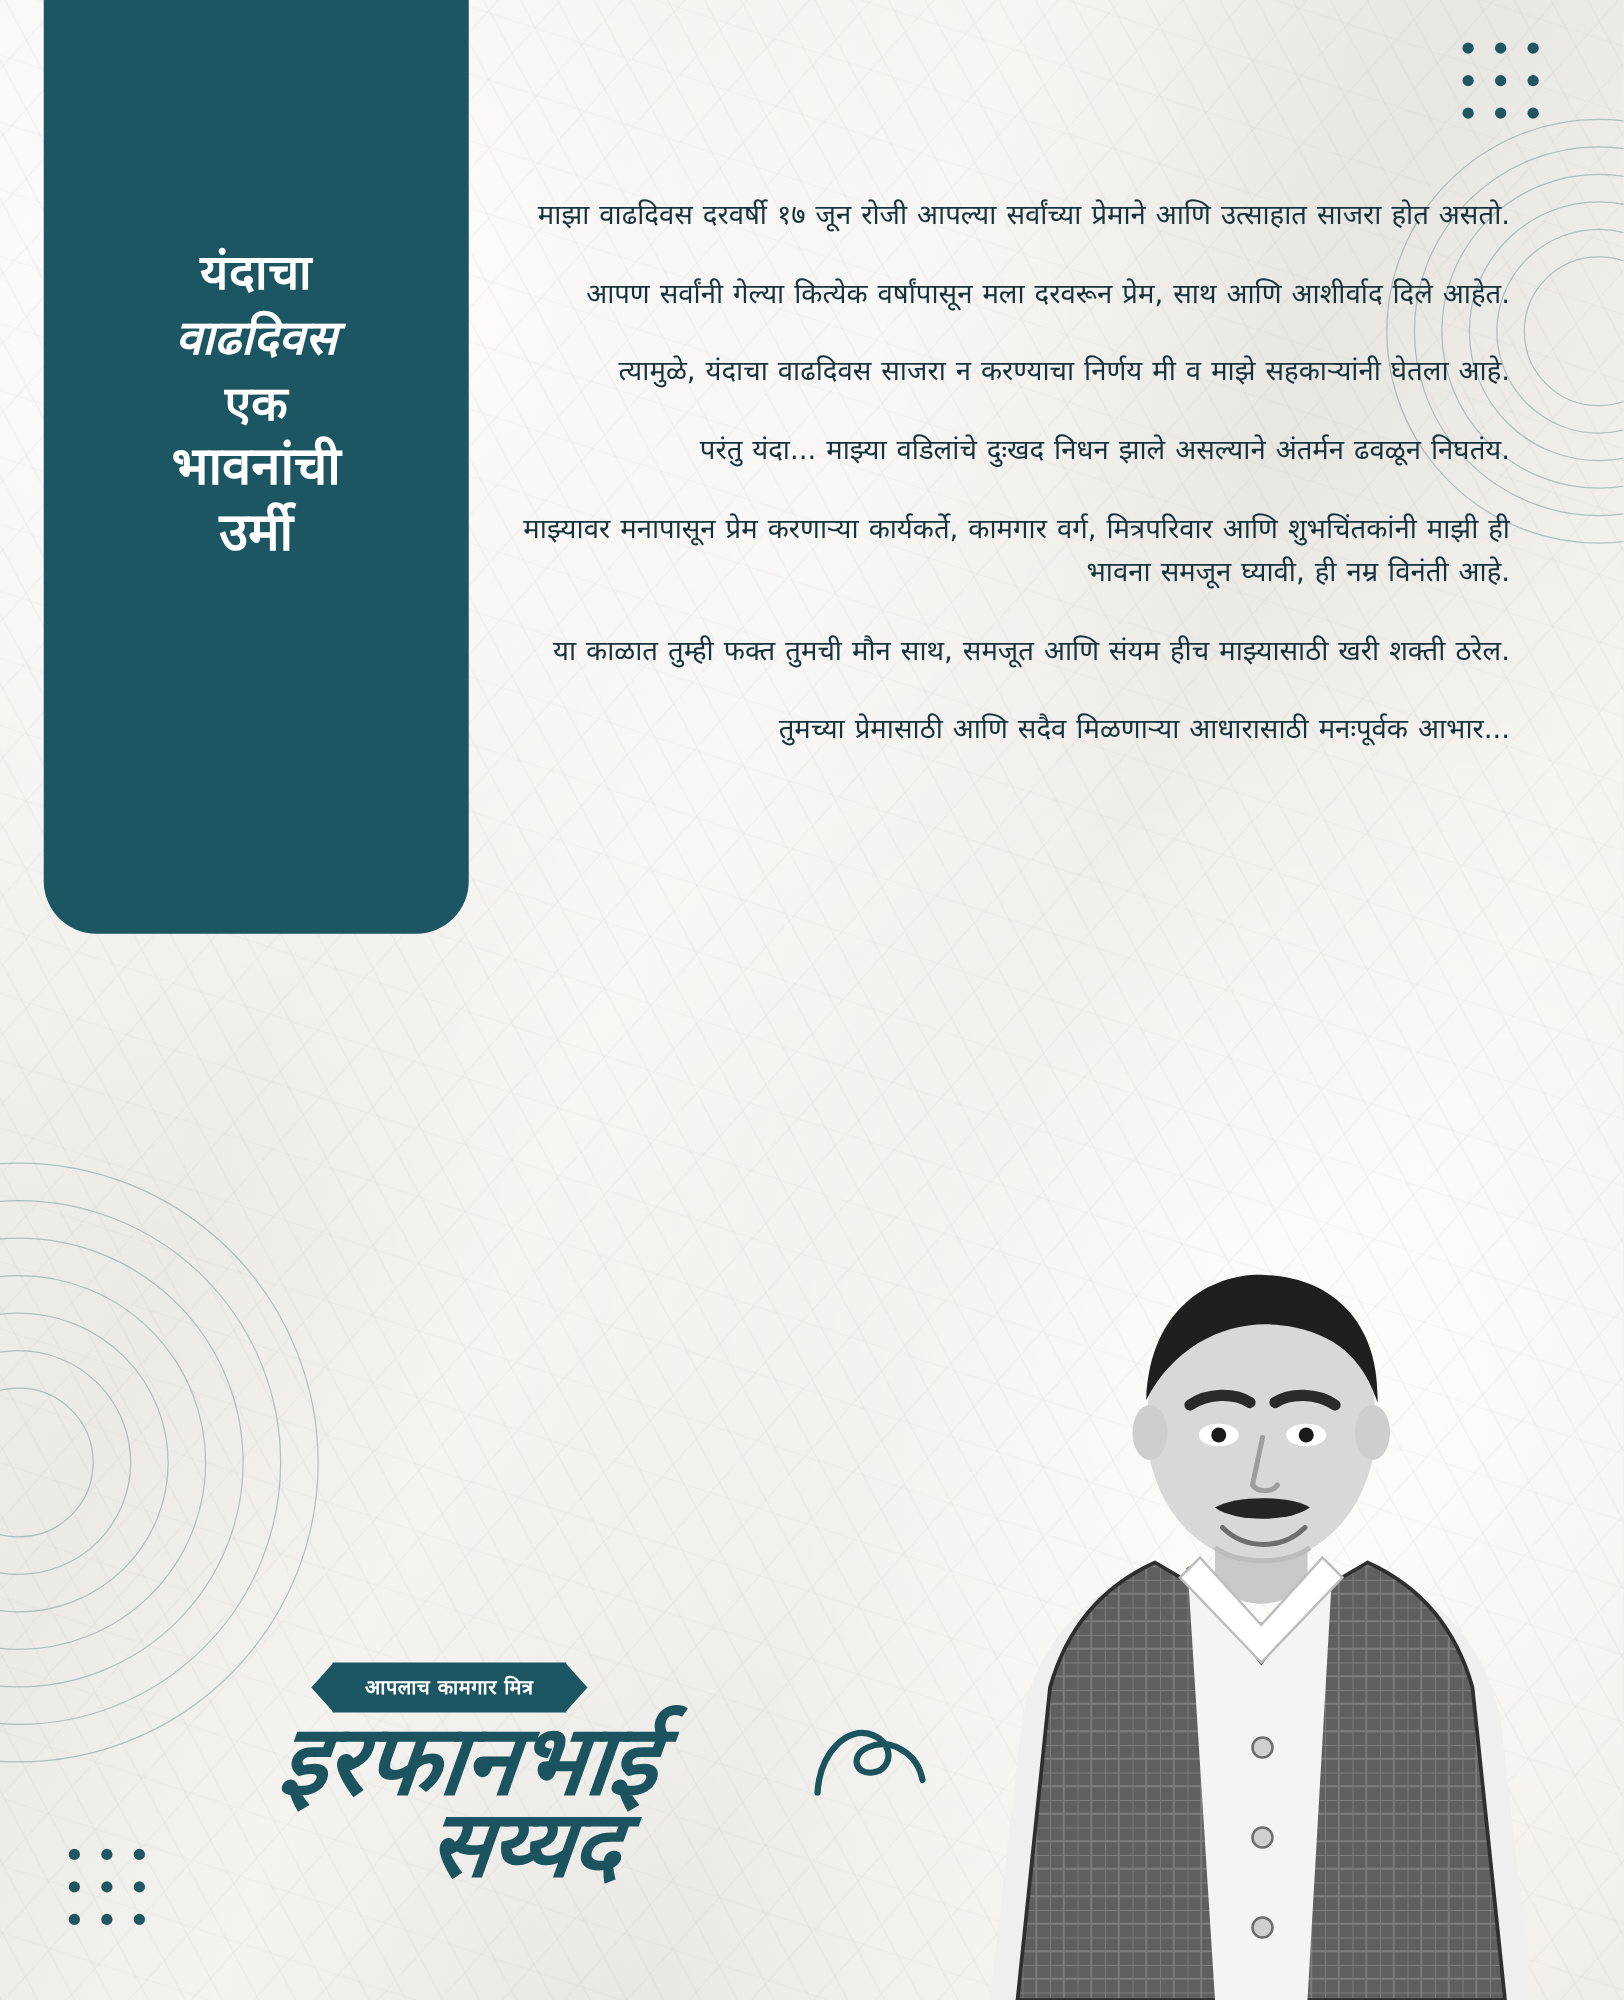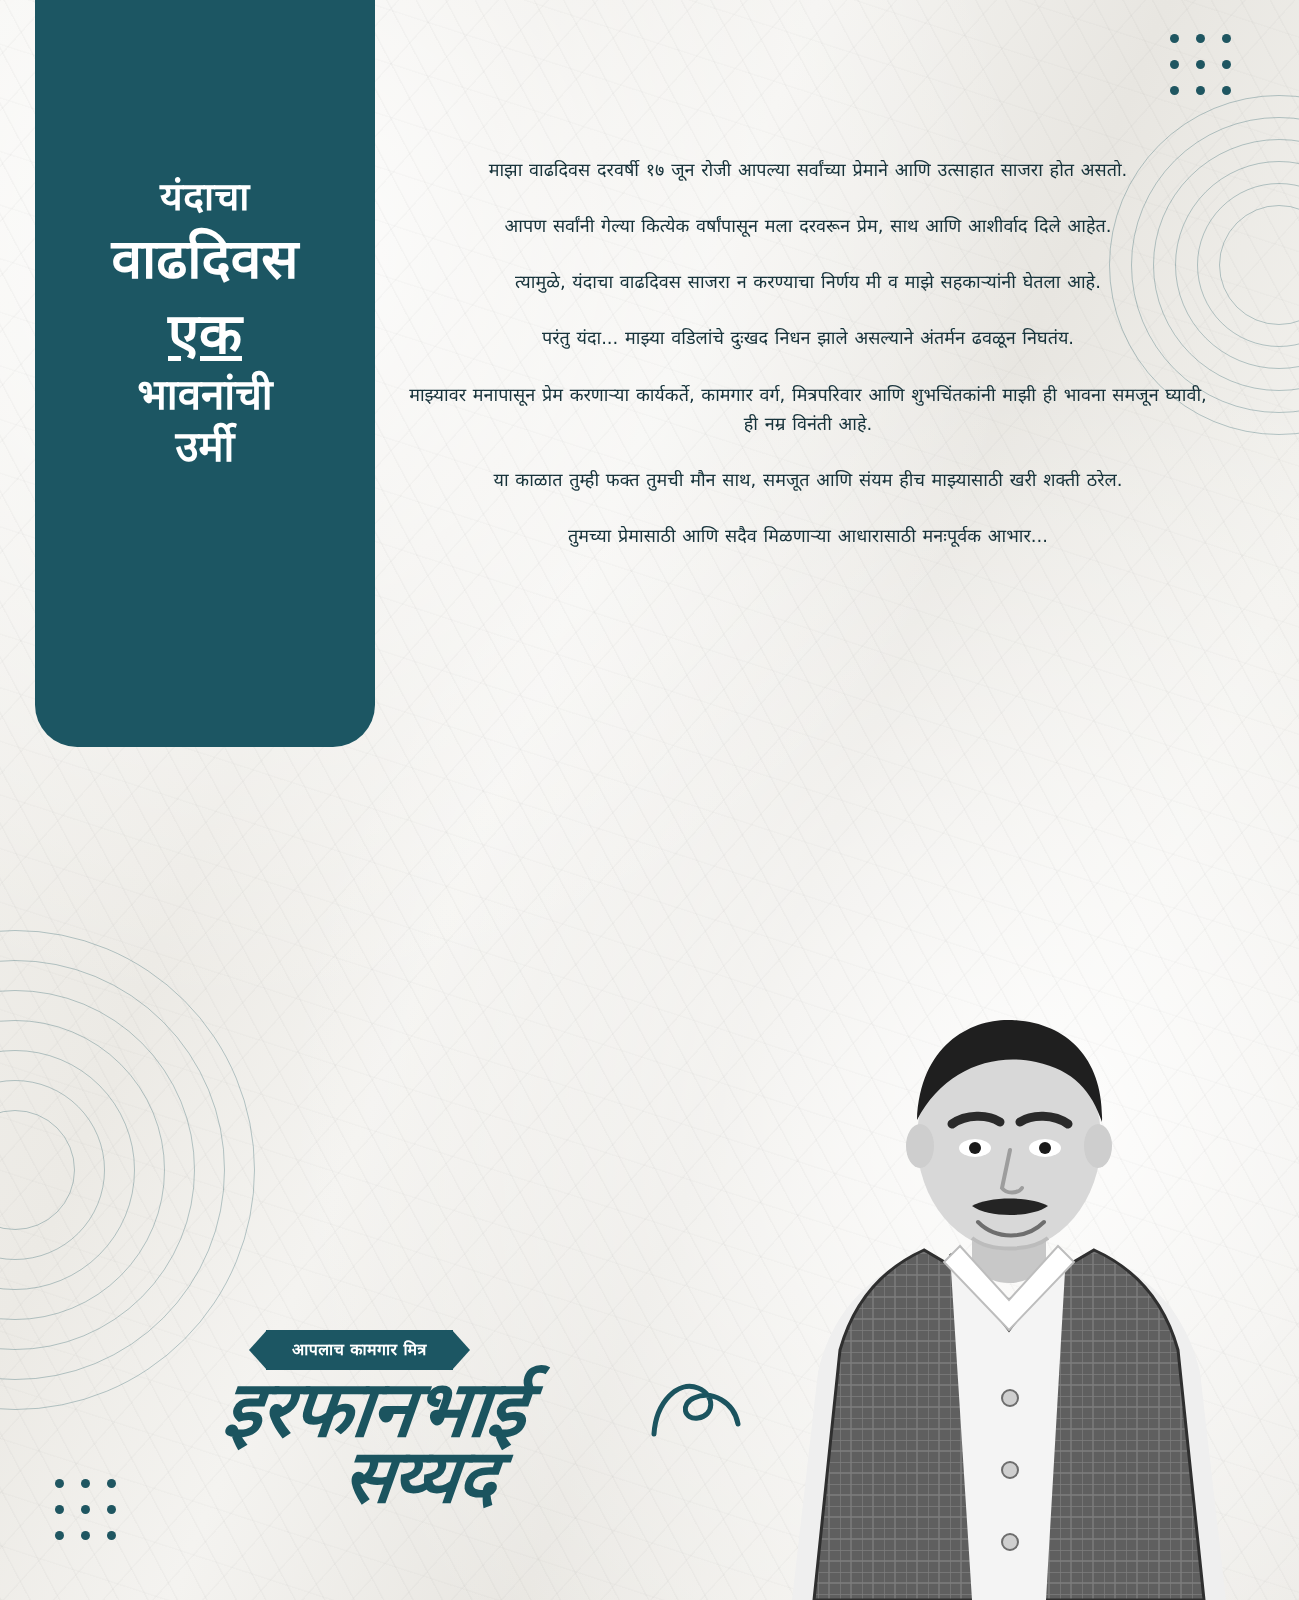--- a/index.html
+++ b/index.html
@@ -94,56 +94,56 @@
     text-align: center;
   }
   .title-panel .tl-1 {
     font-size: 39px;
     font-weight: 700;
     letter-spacing: 0.5px;
     line-height: 1.25;
     text-align: center;
   }
   .title-panel .tl-2 {
-    font-size: 55px;
+    font-size: 38px;
     font-weight: 700;
     line-height: 1.22;
     margin-top: 4px;
+    font-style: italic;
   }
   .title-panel .tl-3 {
-    font-size: 56px;
+    font-size: 38px;
     font-weight: 700;
     line-height: 1.25;
     margin-top: 6px;
-    text-decoration: underline;
   }
   .title-panel .tl-4 {
     font-size: 42px;
     font-weight: 700;
     line-height: 1.25;
   }
   .title-panel .tl-5 {
     font-size: 42px;
     font-weight: 700;
     line-height: 1.25;
   }
 
   
   .message {
     position: absolute;
     top: 155px;
     left: 408px;
     width: 800px;
   }
   .message p {
-    font-size: 18px;
+    font-size: 22px;
     line-height: 1.62;
     color: #16323a;
     margin-bottom: 27px;
-    text-align: center;
+    text-align: right;
     word-spacing: 1px;
   }
 
   
   .sign-block {
     position: absolute;
     left: 224px;
     bottom: 90px;
     width: 560px;
   }

